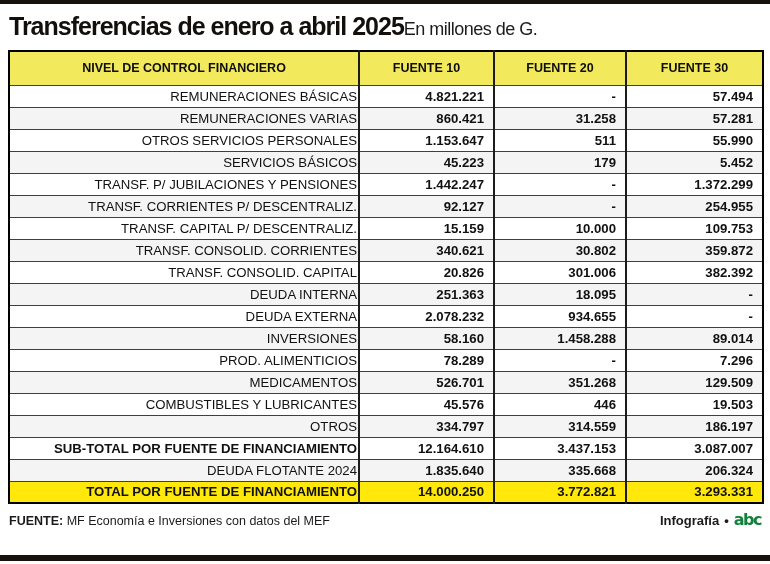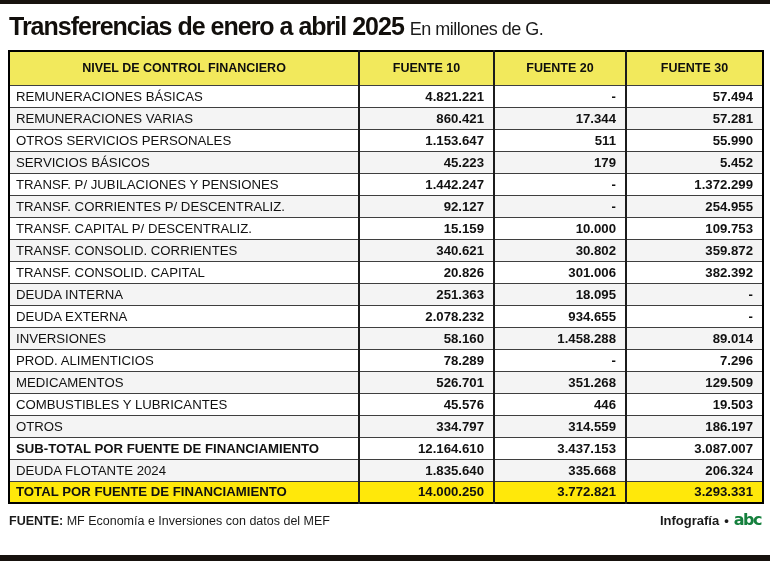--- a/index.html
+++ b/index.html
@@ -3,32 +3,32 @@
 <meta charset="utf-8">
 <style>
   html,body{margin:0;padding:0;}
   body{
     width:770px;height:564px;position:relative;overflow:hidden;
     background:#ffffff;font-family:"Liberation Sans",sans-serif;color:#111;
   }
   .top-bar{width:770px;height:4px;background:#17120e;}
   .title-wrap{margin:8px 8px 9px 9px;white-space:nowrap;}
   .title-main{font-size:25px;font-weight:bold;letter-spacing:-1px;color:#120f0c;margin-top:38px;}
-  .title-sub{font-size:18px;font-weight:normal;letter-spacing:-0.5px;color:#1c1c1c;margin-left:6px;}
+  .title-sub{font-size:18px;font-weight:normal;letter-spacing:-0.5px;color:#1c1c1c;}
   table{
     border-collapse:collapse;margin-left:8px;width:754px;
     border:2px solid #000;table-layout:fixed;
   }
   th,td{border:1px solid #3f3f3f;box-sizing:border-box;overflow:hidden;white-space:nowrap;}
   th{
     background:#F2E95C;height:34px;font-size:12.5px;font-weight:bold;
     text-align:center;color:#0e0e0e;
   }
   td{height:22px;font-size:13.2px;}
-  td.lbl{text-align:left;padding-left:6px;}
+  td.lbl{text-align:right;padding-left:6px;}
   td.num{text-align:right;padding-right:9px;font-weight:bold;}
   th+th, td+td{border-left:2px solid #1c1c1c;}
   tr.stripe td{background:#F4F4F4;}
   tr.plain td{background:#ffffff;}
   tr.bold-row td.lbl{font-weight:bold;}
   tr.total-row td{background:#FFE80A;font-weight:bold;}
   tr.total-row td.lbl{font-weight:bold;}
   .footer{
     margin:7px 9px 0 9px;display:flex;justify-content:space-between;
     align-items:baseline;font-size:12.5px;color:#1b1b1b;
@@ -69,21 +69,21 @@
   <tbody>
       <tr class="plain">
     <td class="lbl">REMUNERACIONES BÁSICAS</td>
     <td class="num">4.821.221</td>
     <td class="num">-</td>
     <td class="num">57.494</td>
   </tr>
       <tr class="stripe">
     <td class="lbl">REMUNERACIONES VARIAS</td>
     <td class="num">860.421</td>
-    <td class="num">17.344</td>
+    <td class="num">31.258</td>
     <td class="num">57.281</td>
   </tr>
       <tr class="plain">
     <td class="lbl">OTROS SERVICIOS PERSONALES</td>
     <td class="num">1.153.647</td>
     <td class="num">511</td>
     <td class="num">55.990</td>
   </tr>
       <tr class="stripe">
     <td class="lbl">SERVICIOS BÁSICOS</td>

